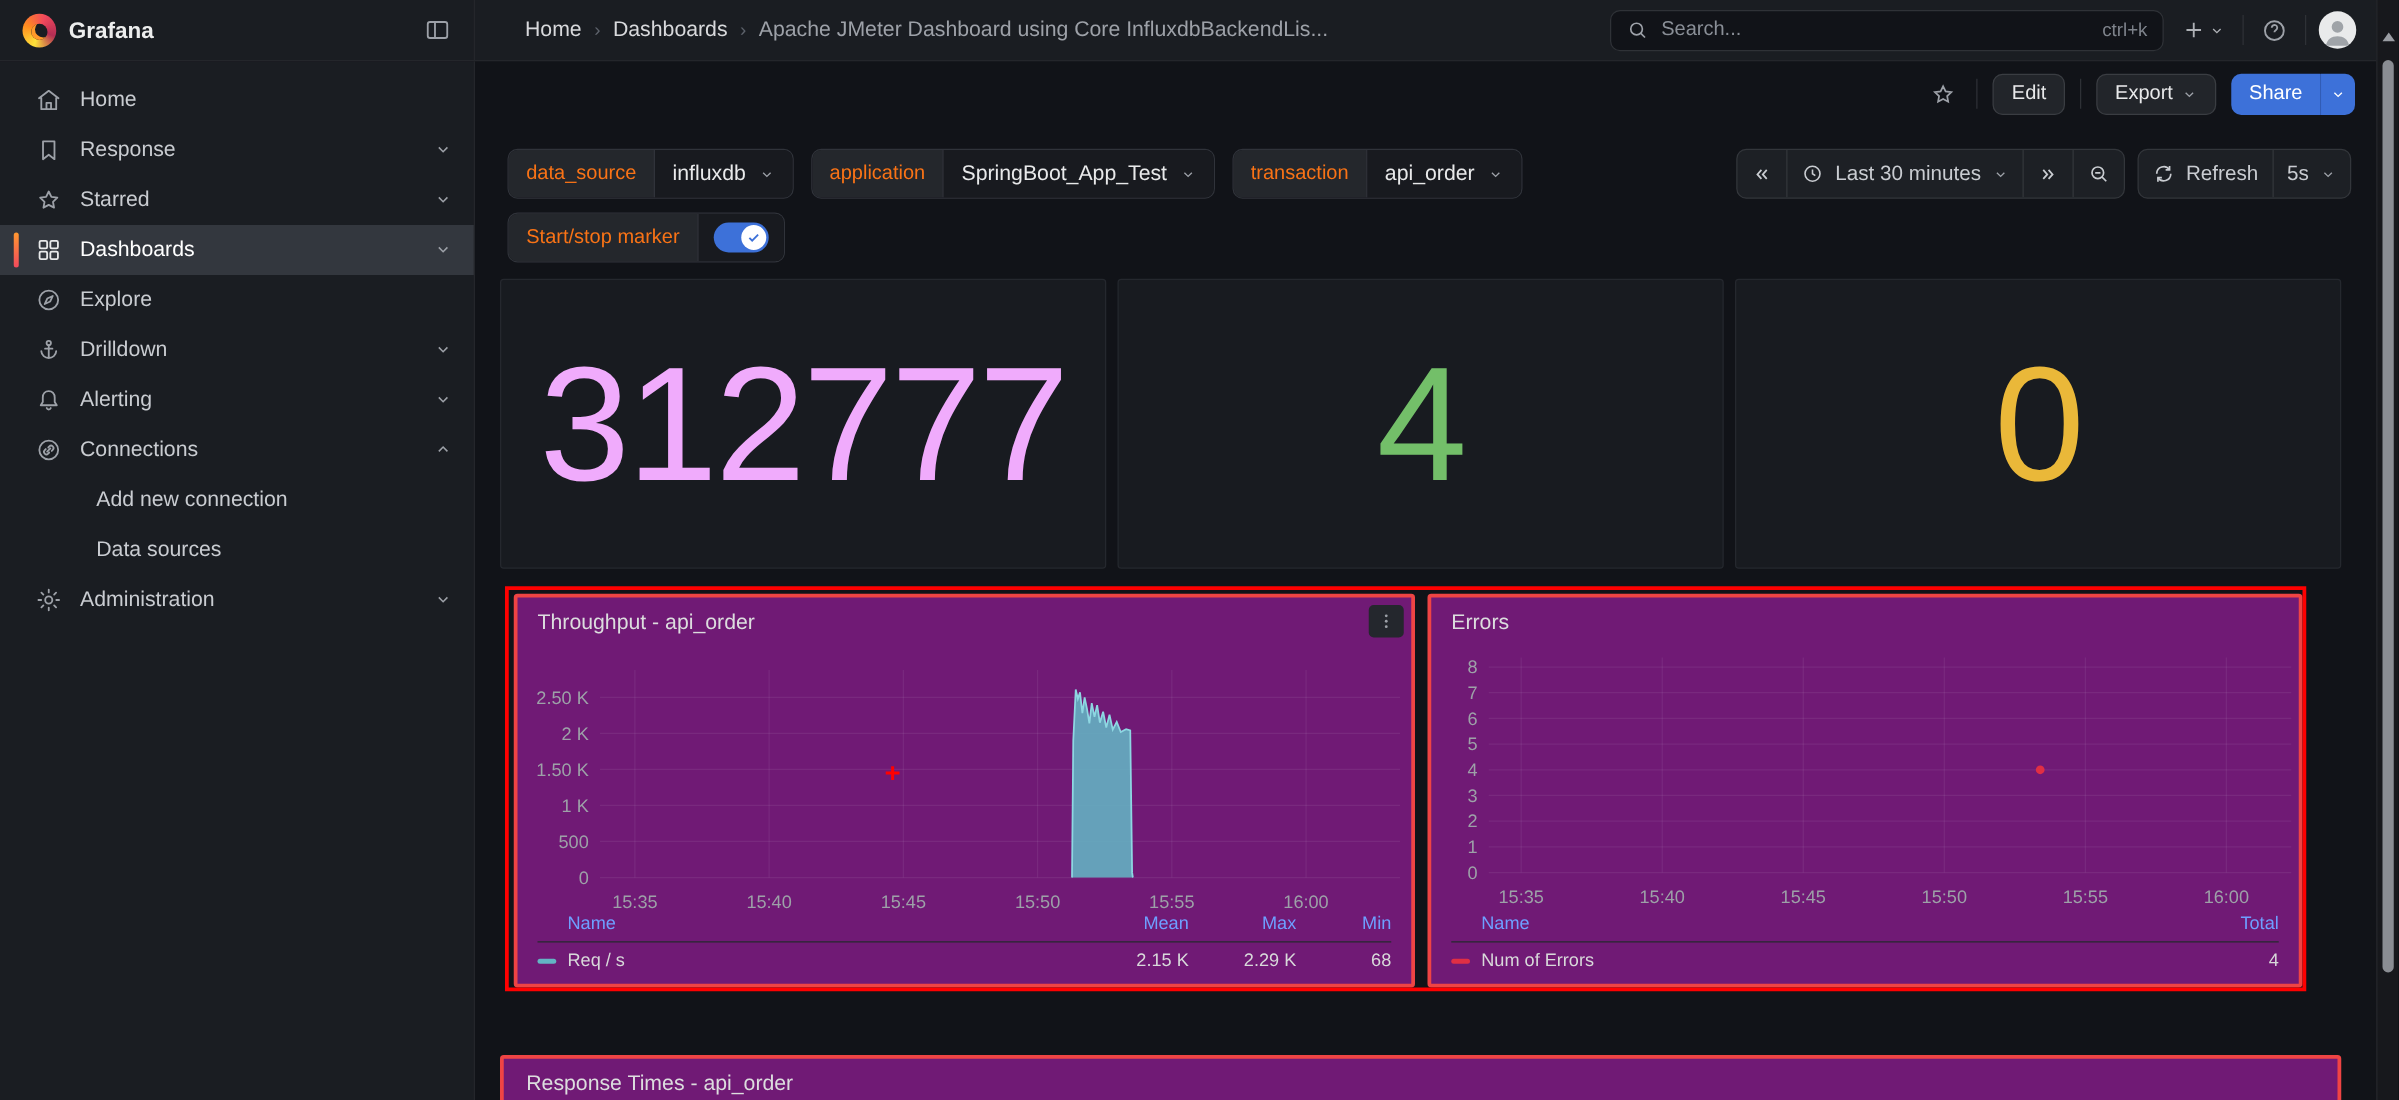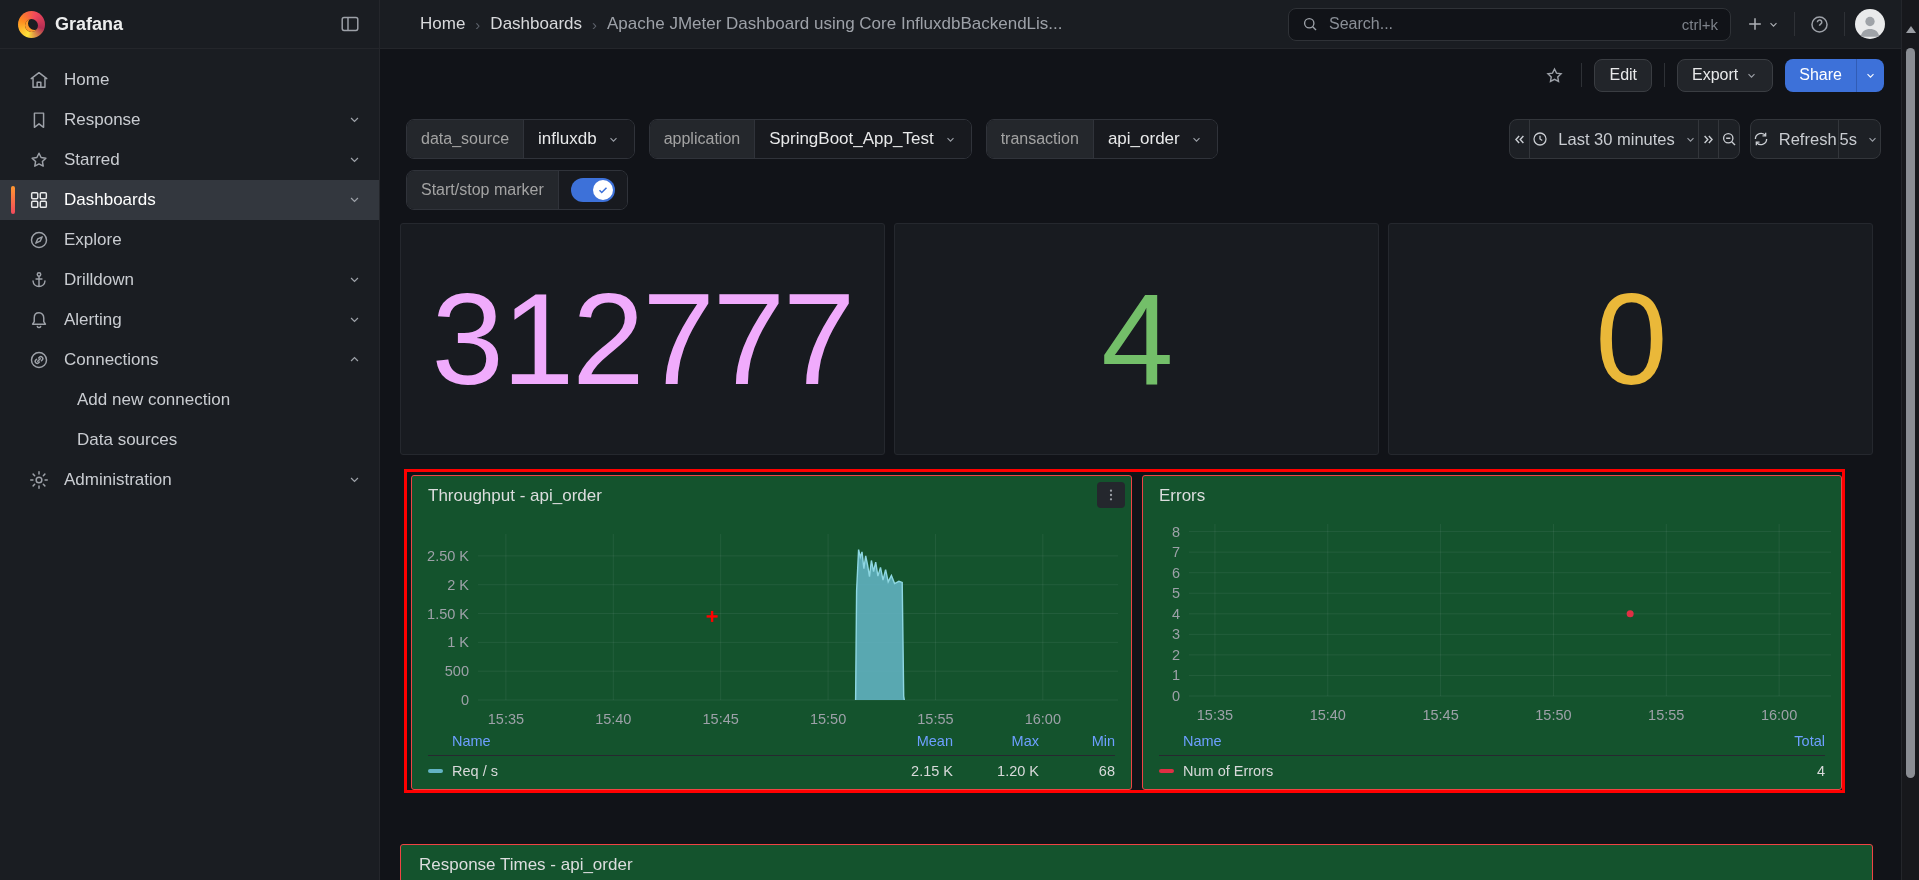--- a/index.html
+++ b/index.html
@@ -55,42 +55,42 @@
        font-family:inherit;cursor:pointer;}
   .btn-share{background:#3d71d9;border:none;color:#fff;border-radius:8px 0 0 8px;}
   .btn-share-chev{background:#3d71d9;border:none;border-left:1px solid #315cb5;color:#fff;width:28px;
        height:33px;border-radius:0 8px 8px 0;display:flex;align-items:center;justify-content:center;cursor:pointer;}
   .share-group{display:flex;}
   .chev{color:#9da1a8;}
   
   .filters-row{position:absolute;left:26px;top:70px;display:flex;gap:14px;}
   .combo{display:flex;align-items:stretch;height:40px;border:1px solid #30333a;border-radius:8px;overflow:hidden;}
   .combo-label{background:#24272c;display:flex;align-items:center;padding:0 14px;font-size:16px;
-       font-weight:500;color:#a3a3a3;border-right:1px solid #30333a;}
+       font-weight:500;color:#f97316;border-right:1px solid #30333a;}
   .combo-value{background:#181a1f;display:flex;align-items:center;gap:10px;padding:0 14px;font-size:17px;
        color:#e8e9ea;cursor:pointer;}
   .marker-row{position:absolute;left:26px;top:121px;}
   .toggle-seg{background:#181a1f;display:flex;align-items:center;padding:0 12px;cursor:pointer;}
   .toggle{width:44px;height:24px;border-radius:12px;background:#3d71d9;position:relative;}
   .toggle .knob{position:absolute;right:2px;top:2px;width:20px;height:20px;border-radius:50%;background:#fff;
        display:flex;align-items:center;justify-content:center;color:#3d71d9;}
   
   .time-controls{position:absolute;top:70px;right:20px;display:flex;gap:10px;}
   .tc-group{display:flex;align-items:stretch;height:40px;border:1px solid #33363b;border-radius:8px;
        background:#1d2025;overflow:hidden;}
-  .tc-seg{display:flex;align-items:center;gap:9px;padding:0 1px;color:#c9ccd1;font-size:16.5px;
+  .tc-seg{display:flex;align-items:center;gap:9px;padding:0 11px;color:#c9ccd1;font-size:16.5px;
        font-weight:500;cursor:pointer;}
   .tc-seg + .tc-seg{border-left:1px solid #33363b;}
   
   .stats-row{position:absolute;left:20px;top:174px;width:1473px;height:232px;display:flex;gap:9px;}
   .stat-panel{flex:1;background:#181b20;border:1px solid #25282e;border-radius:3px;display:flex;
        align-items:center;justify-content:center;}
   .stat-value{font-size:130px;font-weight:500;letter-spacing:-2px;line-height:1;}
   
-  .panel{position:absolute;background:#14532d;border:1px solid #ef4444;border-radius:3px;}
+  .panel{position:absolute;background:#701a75;border:3px solid #ef4444;border-radius:3px;}
   .panel-title{position:absolute;left:16px;top:10px;font-size:17px;font-weight:500;color:#dcddde;z-index:2;}
   .kebab{position:absolute;right:6px;top:6px;width:28px;height:26px;background:#24272d;border:none;
        border-radius:4px;color:#9da1a8;display:flex;align-items:center;justify-content:center;cursor:pointer;z-index:3;}
   .chart-svg{position:absolute;left:0;top:0;pointer-events:none;}
   .grid{stroke:rgba(235,243,255,0.07);stroke-width:1;}
   .tick{fill:#9da1a8;font-size:14.5px;font-family:"Liberation Sans","DejaVu Sans",sans-serif;}
   .legend{position:absolute;left:16px;right:16px;bottom:8px;font-size:14.5px;}
   .legend-head{display:flex;align-items:center;color:#6e9fff;font-weight:500;padding:2px 0 6px 24px;}
   .legend-head .name-col{flex:1;text-align:left;padding-left:0;}
   .vcol{text-align:right;}
@@ -490,21 +490,21 @@
         <div class="legend-head">
           <span class="name-col">Name</span>
           <span class="vcol w-mean">Mean</span>
           <span class="vcol w-max">Max</span>
           <span class="vcol w-min">Min</span>
         </div>
         <div class="legend-row">
           <span class="swatch" id="tp-swatch" style="background: rgb(99, 180, 196);"></span>
           <span class="series-name">Req / s</span>
           <span class="vcol w-mean">2.15 K</span>
-          <span class="vcol w-max">1.20 K</span>
+          <span class="vcol w-max">2.29 K</span>
           <span class="vcol w-min">68</span>
         </div>
       </div>
     </section>
 
     <section class="panel" style="left:762px;top:426px;width:700px;height:315px;">
       <h2 class="panel-title" style="margin:0;">Errors</h2>
       <svg class="chart-svg" id="er-svg" width="700" height="260">
           <line x1="46" x2="688" y1="220" y2="220" class="grid"></line>
           <text x="37" y="225" text-anchor="end" class="tick">0</text>

